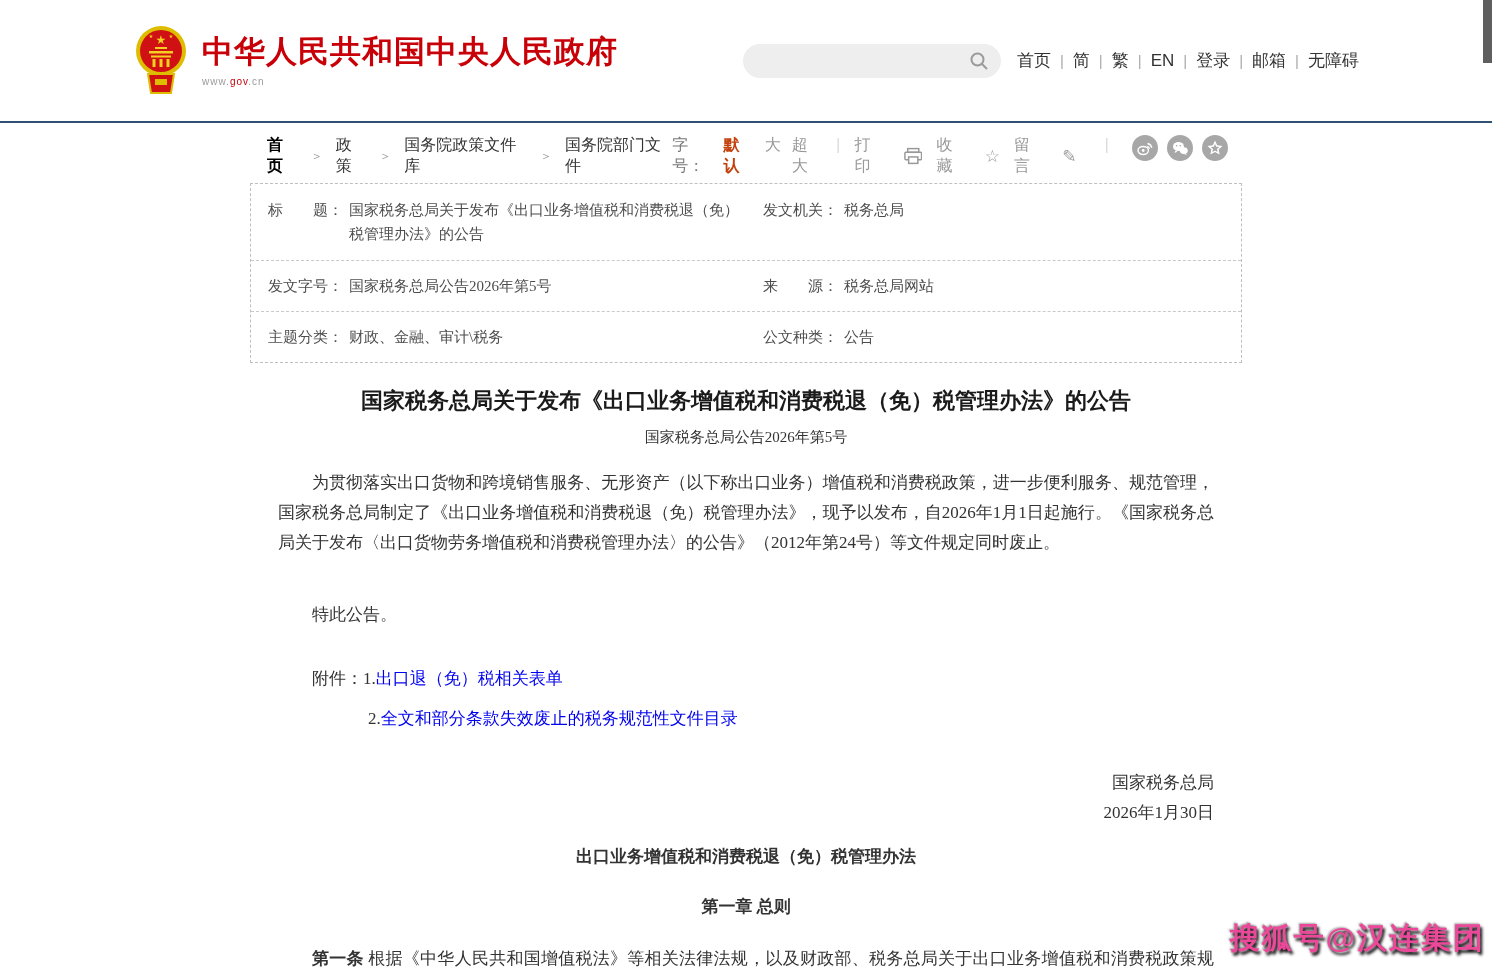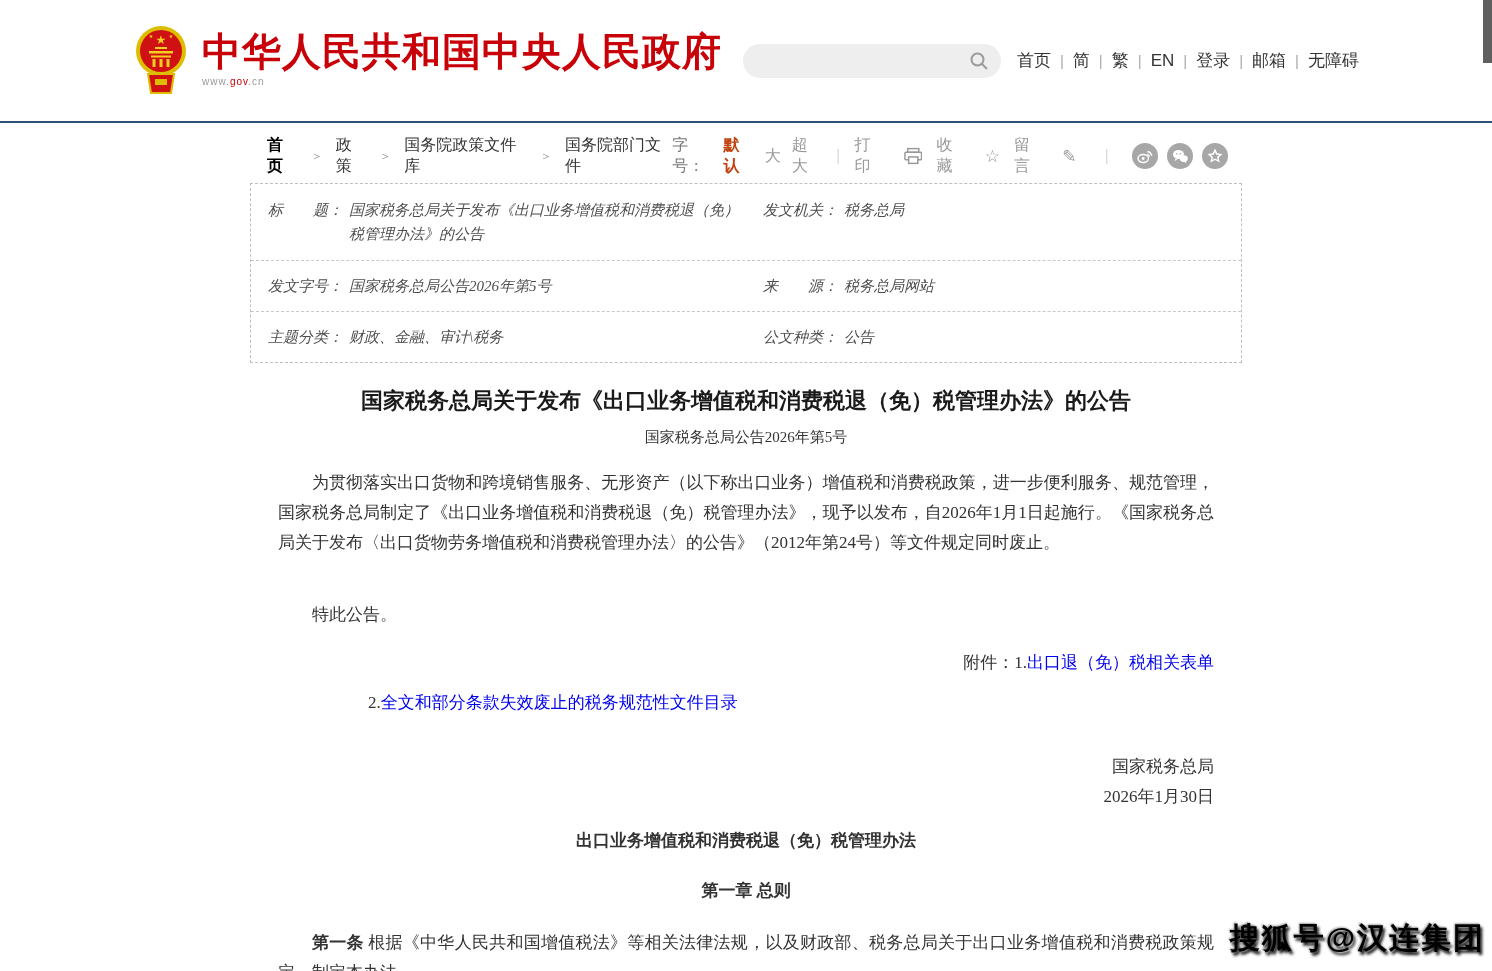--- a/index.html
+++ b/index.html
@@ -4,78 +4,78 @@
 <title>gov.cn document</title>
 <style>
   * { margin:0; padding:0; box-sizing:border-box; }
   html,body { width:1492px; height:971px; background:#ffffff; overflow:hidden;
               font-family:"Liberation Sans", sans-serif; position:relative; }
 
   
   .header { height:123px; border-bottom:2px solid #2c5172; display:flex; align-items:center; background:#fff; }
   .logo-group { margin-left:135px; display:flex; align-items:center; gap:15px; cursor:pointer; }
   .emblem { width:52px; height:72px; flex-shrink:0; }
-  .site-title { color:#c80008; font-size:39px; font-weight:bold; letter-spacing:1px; line-height:34px; }
+  .site-title { color:#c80008; font-size:31px; font-weight:bold; letter-spacing:1px; line-height:34px; }
   .site-url { font-size:10px; color:#9a9a9a; margin-top:7px; letter-spacing:1px; }
   .site-url .hl { color:#c80008; }
   .header-right { margin-left:auto; margin-right:133px; display:flex; align-items:center; gap:16px; }
   .search-pill { width:258px; height:34px; background:#eeeeee; border-radius:17px; display:flex; align-items:center; }
   .search-input { flex:1; border:none; background:transparent; outline:none; height:30px; padding-left:16px; font-size:15px; }
   .search-icon { margin-right:12px; display:flex; }
   .nav { display:flex; align-items:center; font-size:17px; color:#333; white-space:nowrap; }
   .nav a { color:#333; text-decoration:none; cursor:pointer; }
   .nav .sep { color:#aaa; margin:0 9px; font-size:15px; }
 
   
   .crumb-row { width:992px; margin:21px auto 0; display:flex; align-items:center; height:24px; }
   .breadcrumb { padding-left:17px; display:flex; align-items:center; font-size:16px; color:#333; }
   .breadcrumb a { color:#333; text-decoration:none; cursor:pointer; }
   .breadcrumb .home { font-weight:bold; color:#000; }
   .breadcrumb .csep { color:#999; font-size:12px; margin:0 13px; }
-  .toolbar { margin-left:auto; display:flex; align-items:center; font-size:16px; color:#888; padding-right:14px; }
+  .toolbar { margin-left:auto; display:flex; font-size:16px; color:#888; padding-right:14px; }
   .fz-label { color:#777; }
   .fz-default { color:#c2410c; font-weight:bold; margin-left:6px; cursor:pointer; }
   .fz-opt { color:#999; margin-left:11px; cursor:pointer; }
   .tb-sep { color:#dcdcdc; margin:0 14px; font-size:17px; }
   .tb-item { display:flex; align-items:center; gap:20px; color:#999; cursor:pointer; margin-right:14px; }
   .tb-item:last-of-type { margin-right:0; }
   .glyph { font-size:17px; color:#999; }
   .circle-icon { width:26px; height:26px; border-radius:50%; background:#a7a7a7; display:flex;
                  align-items:center; justify-content:center; margin-left:9px; cursor:pointer; flex-shrink:0; }
 
   
   .meta-table { width:992px; margin:15px auto 0; border:1px dashed #bfbfbf;
-                font-family:"Liberation Serif", serif; font-size:15px; color:#4d4d4d;font-style:italic; }
+                font-family:"Liberation Serif", serif; font-size:15px; color:#4d4d4d; }
   .meta-row { display:flex; border-bottom:1px dashed #c9c9c9; padding:13px 0; align-items:flex-start; }
   .meta-row.first { padding:14px 0; }
   .meta-row:last-child { border-bottom:none; }
   .meta-cell { display:flex; padding-left:17px; }
   .meta-cell.left { width:495px; flex-shrink:0; }
   .meta-label { white-space:pre; flex-shrink:0; line-height:24px; }
   .meta-value { margin-left:6px; line-height:24px; }
   .meta-value.wrapped { max-width:400px; }
 
   
   .doc { width:992px; margin:0 auto; font-family:"Liberation Serif", serif; color:#333;
          font-size:17px; padding:0 28px; }
   .doc-title { text-align:center; font-size:22px; font-weight:bold; color:#1a1a1a; margin-top:23px; line-height:30px; }
   .doc-number { text-align:center; font-size:15px; margin-top:12px; color:#333; }
   .para { line-height:30px; text-indent:2em; text-align:justify; margin-top:21px; }
   .para-notice { margin-top:42px; }
-  .attach-line { margin-top:21px; text-indent:2em;text-align:right; }
+  .attach-line { margin-top:37px; text-indent:2em; }
   .attach-line2 { margin-top:17px; padding-left:5.3em; }
   a.doc-link { color:#0000ee; text-decoration:none; cursor:pointer; }
   .sign-block { text-align:right; margin-top:38px; line-height:30px; }
   .subdoc-title { text-align:center; font-weight:bold; margin-top:17px; }
   .chapter-title { text-align:center; font-weight:bold; margin-top:27px; }
   .article { line-height:30px; text-indent:2em; text-align:justify; margin-top:26px; }
   .article .art-label { font-weight:bold; }
 
   
-  .watermark { position:absolute; right:7px; bottom:12px; font-size:30px; font-weight:bold; color:#000000;
+  .watermark { position:absolute; right:7px; bottom:12px; font-size:30px; font-weight:bold; color:#ec4899;
                letter-spacing:2px; text-shadow:2px 3px 3px rgba(0,0,0,0.95), -1px -1px 2px rgba(0,0,0,0.35);padding-left:8px; }
   .scroll-frag { position:absolute; top:0; right:0; width:9px; height:63px; background:#5f5f5f; }
 </style>
 </head>
 <body>
 
 <div class="header">
   <div class="logo-group">
     <svg class="emblem" viewBox="0 0 52 72">
       <circle cx="26" cy="26" r="25" fill="#debc00"></circle>

